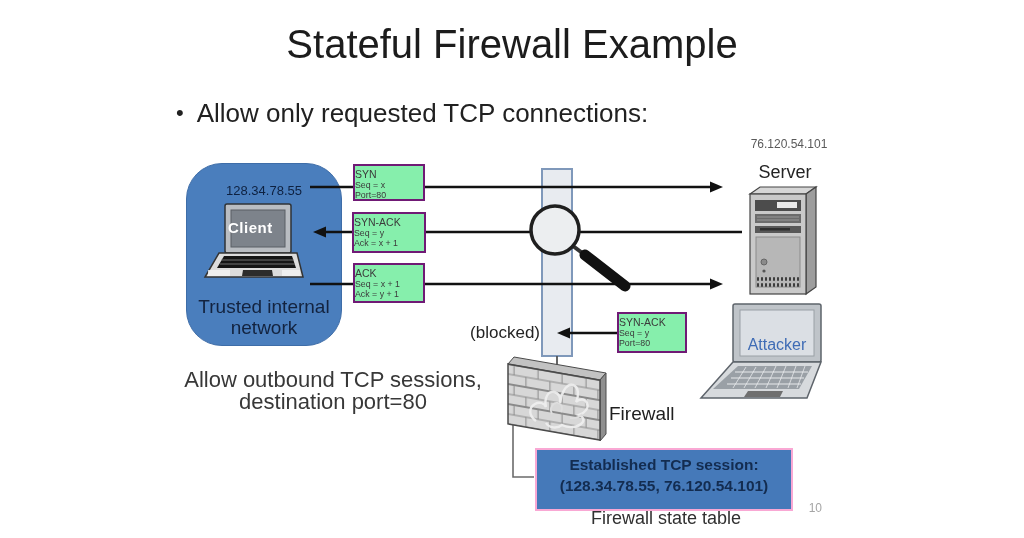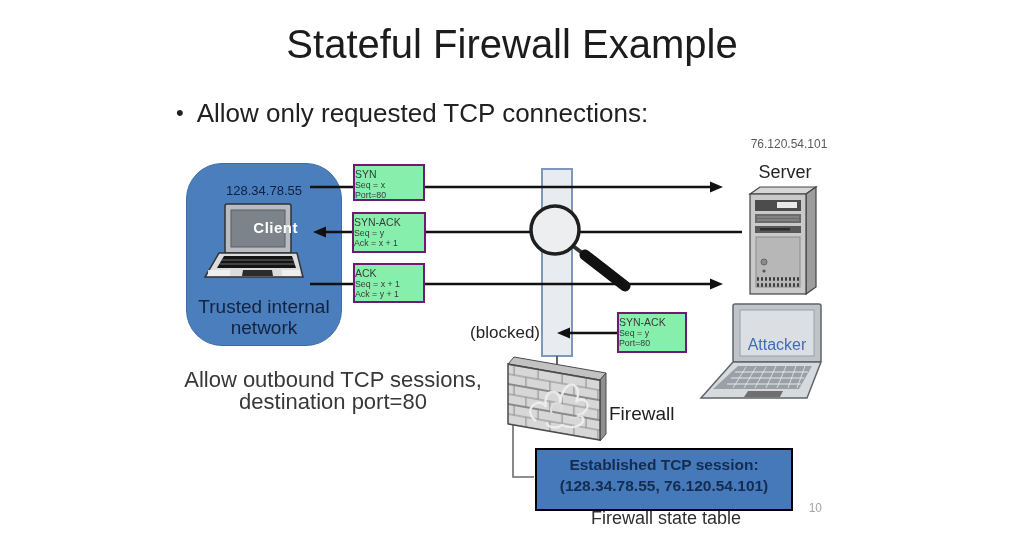--- a/index.html
+++ b/index.html
@@ -10,21 +10,21 @@
   #gfx{position:absolute;left:0;top:0;z-index:5;}
 
   .title{left:0;top:22px;width:1024px;text-align:center;font-size:40px;color:#1c1c1c;}
   .bullet-row{left:176px;top:98px;display:flex;align-items:flex-start;color:#212121;}
   .bullet-glyph{font-size:22px;line-height:30px;margin-right:13px;}
   .bullet-text{font-size:26px;line-height:30px;}
 
   .zone{left:186px;top:163px;width:156px;height:183px;border-radius:36px;
         background:#4a7ebd;border:1px solid #3e6da8;box-sizing:border-box;}
   .client-ip{left:190px;top:183px;width:148px;text-align:center;font-size:13px;color:#0e2140;}
-  .client-label{left:238px;top:219px;width:60px;text-align:right;font-size:15px;
+  .client-label{left:228px;top:219px;width:60px;text-align:left;font-size:15px;
                 font-weight:bold;color:#ffffff;letter-spacing:0.5px;}
   .zone-label{left:186px;top:296px;width:156px;text-align:center;font-size:19px;
               line-height:21px;color:#13233f;}
 
   .pkt{background:#86efac;border:2px solid #701a75;color:#3b3b3b;
        box-sizing:border-box;}
   .pkt .t{font-size:10.5px;line-height:12px;margin-top:2px;}
   .pkt .l{font-size:8.8px;line-height:10px;}
   .pkt-syn{left:353px;top:164px;width:72px;height:37px;}
   .pkt-synack{left:352px;top:212px;width:74px;height:41px;}
@@ -34,21 +34,21 @@
   .blocked{left:450px;top:323px;width:90px;text-align:right;font-size:17px;color:#242424;}
   .server-ip{left:734px;top:137px;width:110px;text-align:center;font-size:12px;color:#5a5a5a;}
   .server-label{left:740px;top:162px;width:90px;text-align:center;font-size:18px;color:#242424;}
   .attacker-label{left:737px;top:320px;width:80px;text-align:center;font-size:16px;color:#3f6cb5;margin-top:16px;}
 
   .rule{left:183px;top:369px;width:300px;text-align:center;font-size:22px;
         line-height:21.5px;color:#383838;}
   .firewall-label{left:609px;top:403px;font-size:19px;color:#1f1f1f;}
 
   .est-box{left:535px;top:448px;width:254px;height:55px;background:#4579b9;
-           border:2px solid #000000;text-align:center;color:#132c50;font-weight:bold;
+           border:2px solid #f9a8d4;text-align:center;color:#132c50;font-weight:bold;
            padding-top:4px;}
   .est-box .ln{font-size:15.5px;line-height:21px;}
   .caption{left:566px;top:508px;width:200px;text-align:center;font-size:18px;color:#303030;}
   .pagenum{left:796px;top:501px;width:26px;text-align:right;font-size:12px;color:#a5a5a5;}
 </style>
 </head>
 <body>
 
 <div class="stage">
 

